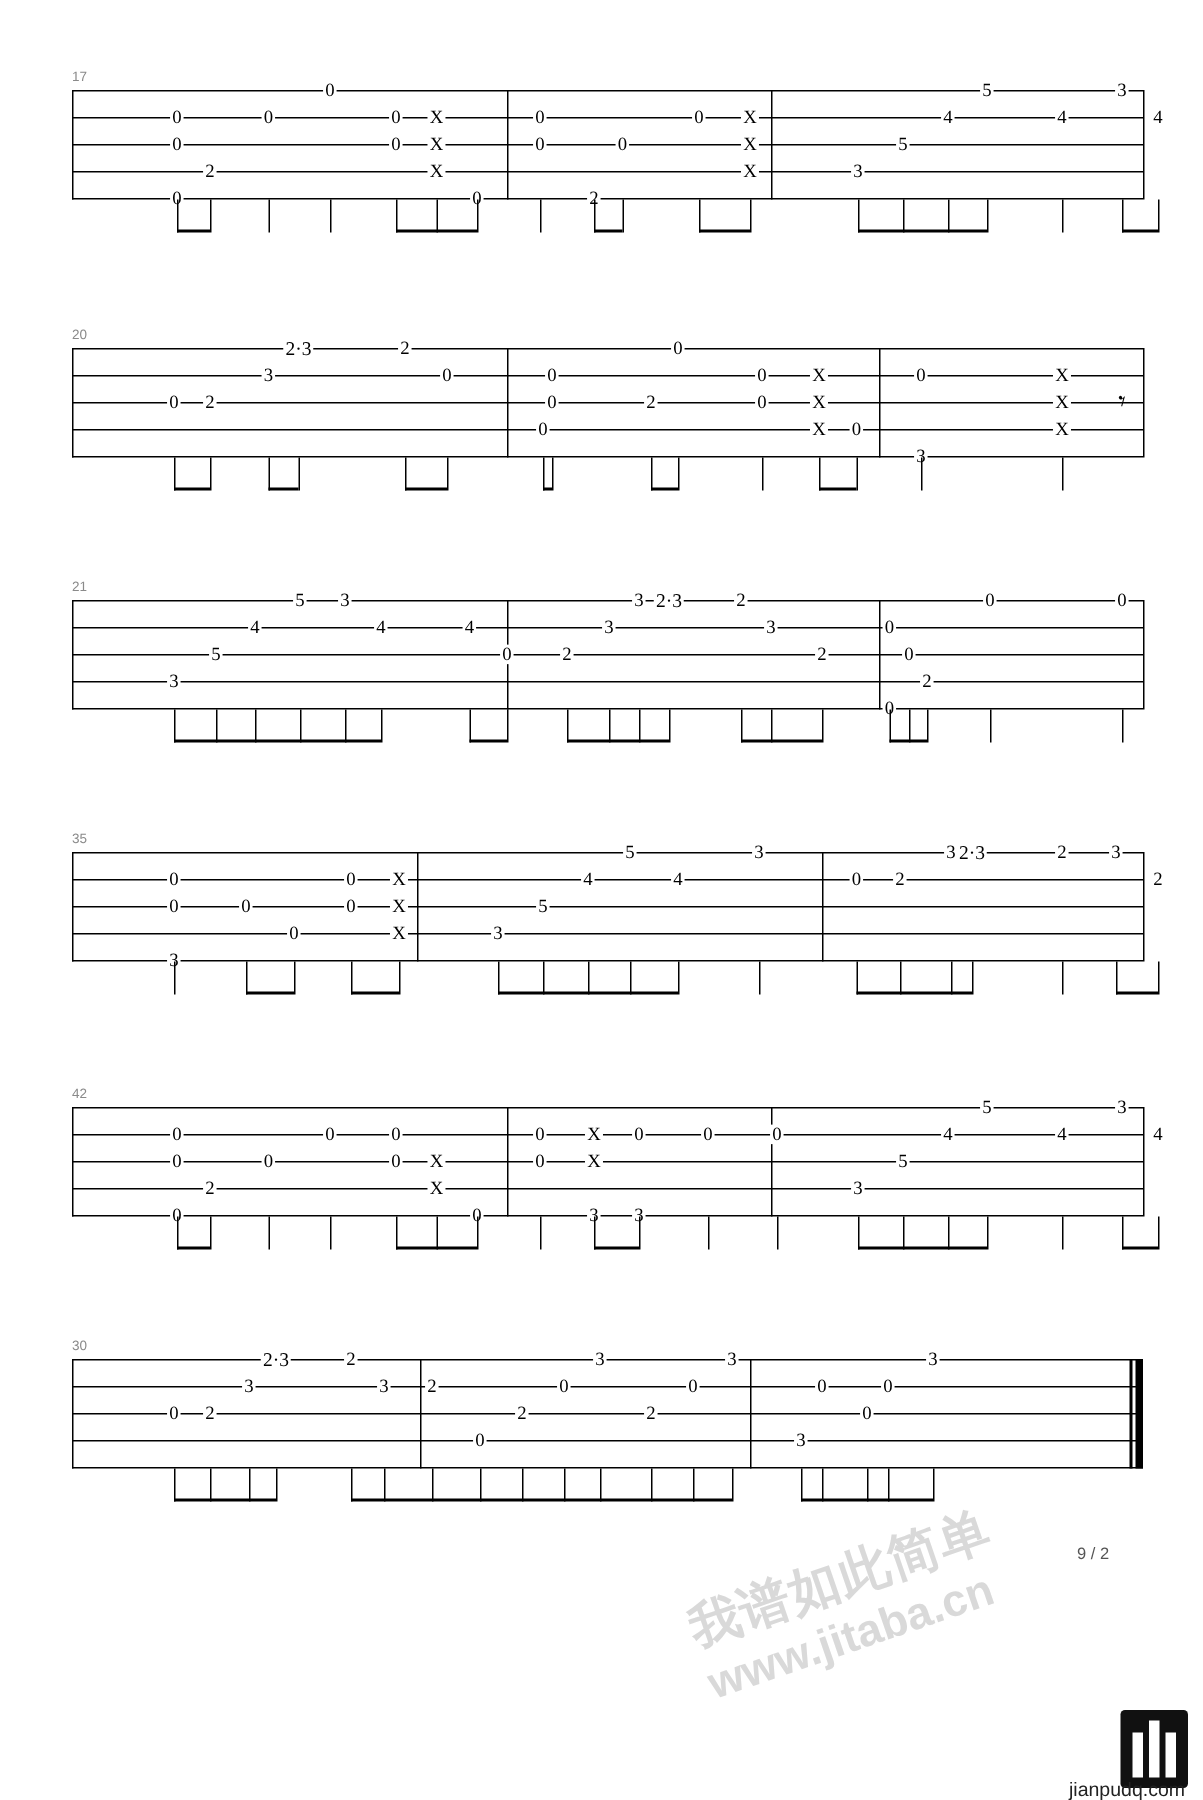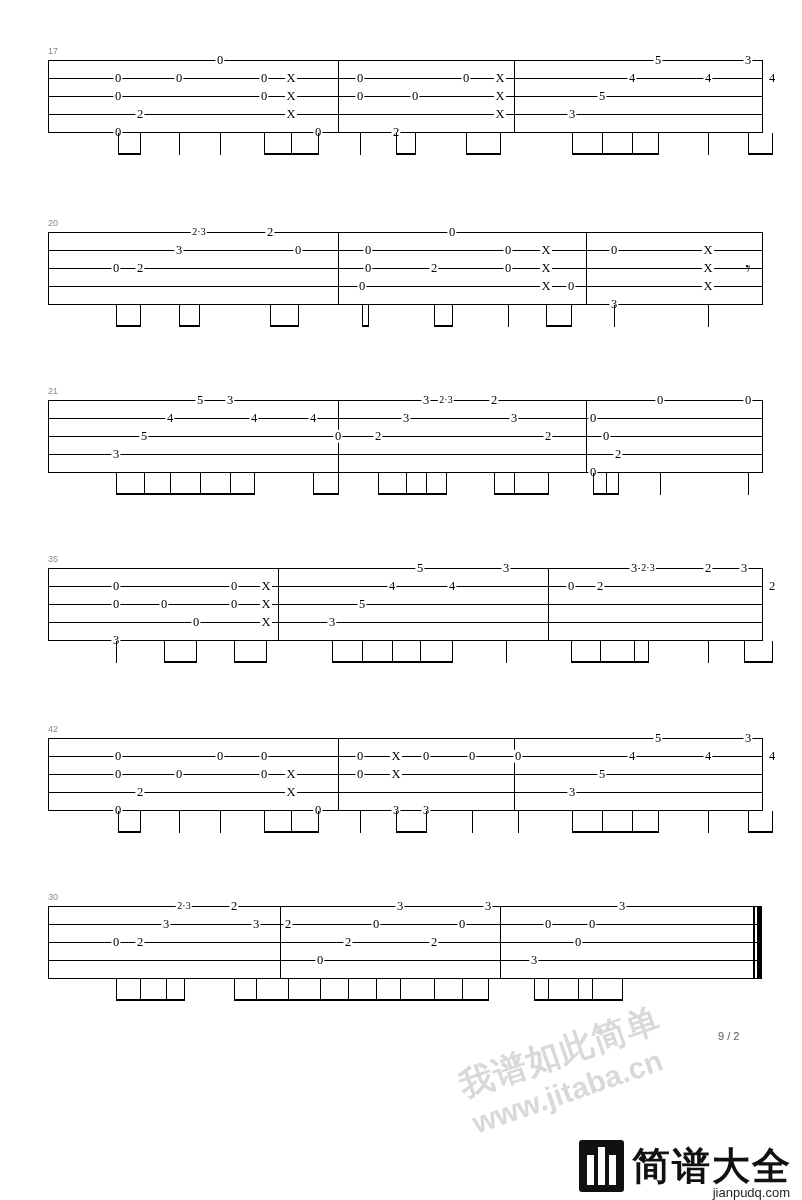--- a/index.html
+++ b/index.html
@@ -78,21 +78,21 @@
     font-family: "Liberation Serif", serif;
     font-size: 12.5px;
     color: #000;
     line-height: 1;
     transform: translate(-50%, -50%);
     background: #fff;
     padding: 0 1.5px;
     white-space: nowrap;
   }
   .fret.small {
-    font-size: 10px;
+    font-size: 13px;
   }
   .stem {
     position: absolute;
     width: 1px;
     background: #000;
   }
   .beam {
     position: absolute;
     height: 2px;
     background: #000;
@@ -539,17 +539,16 @@
 
   <div class="wm1">我谱如此简单</div>
   <div class="wm2">www.jitaba.cn</div>
 
   <div class="logo">
     <div class="logo-bars">
       <span class="b1"></span>
         <span class="b2"></span>
         <span class="b3"></span>
     </div>
-    <div class="logo-text">简谱大全</div>
   </div>
   <div class="page-num" style="right:12px; bottom:0px; font-size:13px; color:#222;">jianpudq.com</div>
 
 </div>
 
 </body></html>

